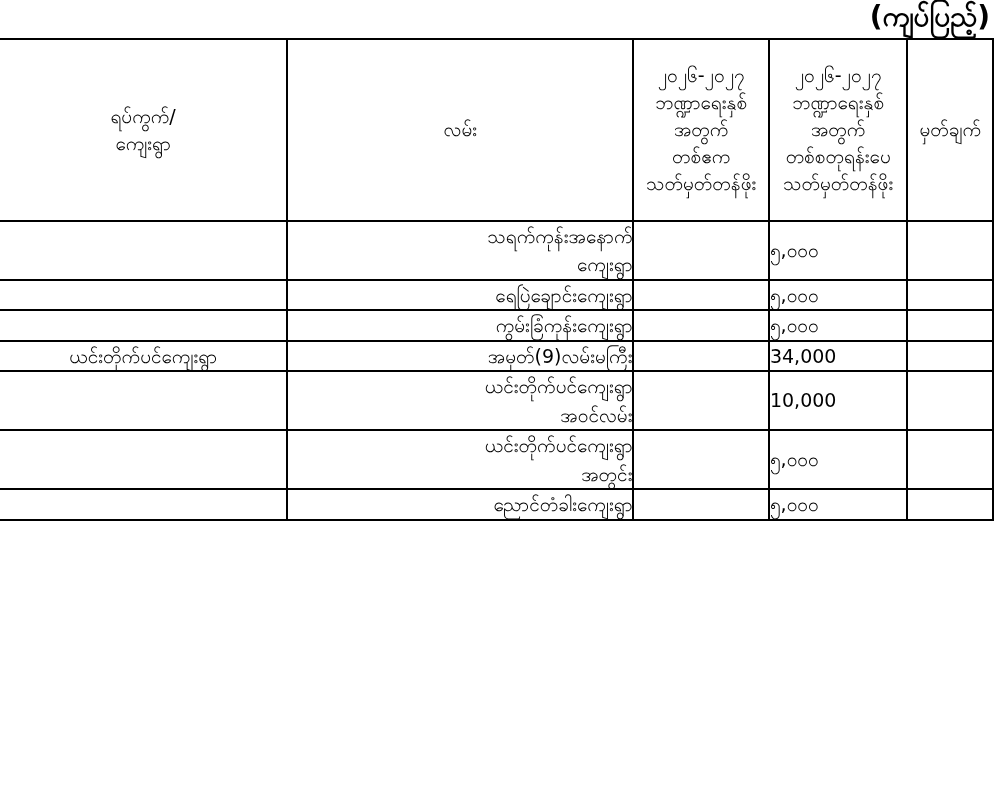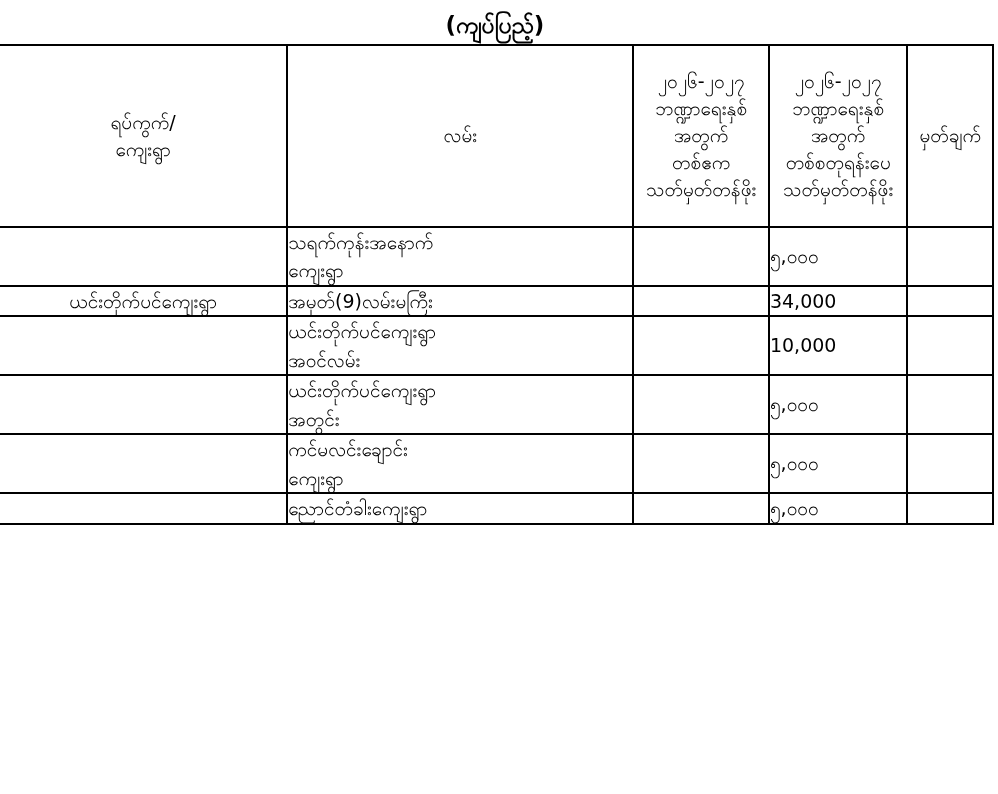--- a/index.html
+++ b/index.html
@@ -14,24 +14,24 @@
     color: #000000;
     overflow: hidden;
   }
   .page {
     position: relative;
     width: 998px;
     height: 794px;
     box-sizing: border-box;
   }
   .unit-line {
-    text-align: center;
-    font-size: 23px;
+    text-align: right;
+    font-size: 28px;
     line-height: 1.2;
-    padding: 12px 8px 4px 0;
+    padding: 0 8px 4px 0;
     font-weight: 600;
   }
   table.budget {
     border-collapse: collapse;
     width: 996px;
     margin-left: -2px;
     table-layout: fixed;
   }
   table.budget td, table.budget th {
     border: 2px solid #000000;
@@ -59,21 +59,21 @@
 
   tbody td {
     font-size: 19px;
     line-height: 1.5;
   }
   td.ward {
     text-align: center;
     padding: 4px 6px;
   }
   td.road {
-    text-align: left;
+    text-align: right;
     padding: 6px 8px;
     margin-left: 36px;
   }
   td.rate {
     text-align: left;
     padding: 4px 10px;
   }
   td.note {
     text-align: center;
     padding: 4px 6px;
@@ -129,21 +129,39 @@
         <td class="ward"></td>
         <td class="road">
           <span class="ln">သရက်ကုန်းအနောက်</span>
           <span class="ln">ကျေးရွာ</span>
         </td>
         <td class="rate"></td>
         <td class="rate">၅,၀၀၀</td>
         <td class="note"></td>
       </tr>
 
-
+      <tr>
+        <td class="ward"></td>
+        <td class="road">
+          <span class="ln">ရေပြဲချောင်းကျေးရွာ</span>
+        </td>
+        <td class="rate"></td>
+        <td class="rate">၅,၀၀၀</td>
+        <td class="note"></td>
+      </tr>
+
+      <tr>
+        <td class="ward"></td>
+        <td class="road">
+          <span class="ln">ကွမ်းခြံကုန်းကျေးရွာ</span>
+        </td>
+        <td class="rate"></td>
+        <td class="rate">၅,၀၀၀</td>
+        <td class="note"></td>
+      </tr>
 
       <tr>
         <td class="ward">ယင်းတိုက်ပင်ကျေးရွာ</td>
         <td class="road">
           <span class="ln">အမှတ်(9)လမ်းမကြီး</span>
         </td>
         <td class="rate"></td>
         <td class="rate">34,000</td>
         <td class="note"></td>
       </tr>
@@ -165,30 +183,20 @@
           <span class="ln">ယင်းတိုက်ပင်ကျေးရွာ</span>
           <span class="ln">အတွင်း</span>
         </td>
         <td class="rate"></td>
         <td class="rate">၅,၀၀၀</td>
         <td class="note"></td>
       </tr>
 
 
 
-      <tr>
-        <td class="ward"></td>
-        <td class="road">
-          <span class="ln">ကင်မလင်းချောင်း</span>
-          <span class="ln">ကျေးရွာ</span>
-        </td>
-        <td class="rate"></td>
-        <td class="rate">၅,၀၀၀</td>
-        <td class="note"></td>
-      </tr>
 
       <tr>
         <td class="ward"></td>
         <td class="road">
           <span class="ln">ညောင်တံခါးကျေးရွာ</span>
         </td>
         <td class="rate"></td>
         <td class="rate">၅,၀၀၀</td>
         <td class="note"></td>
       </tr>

